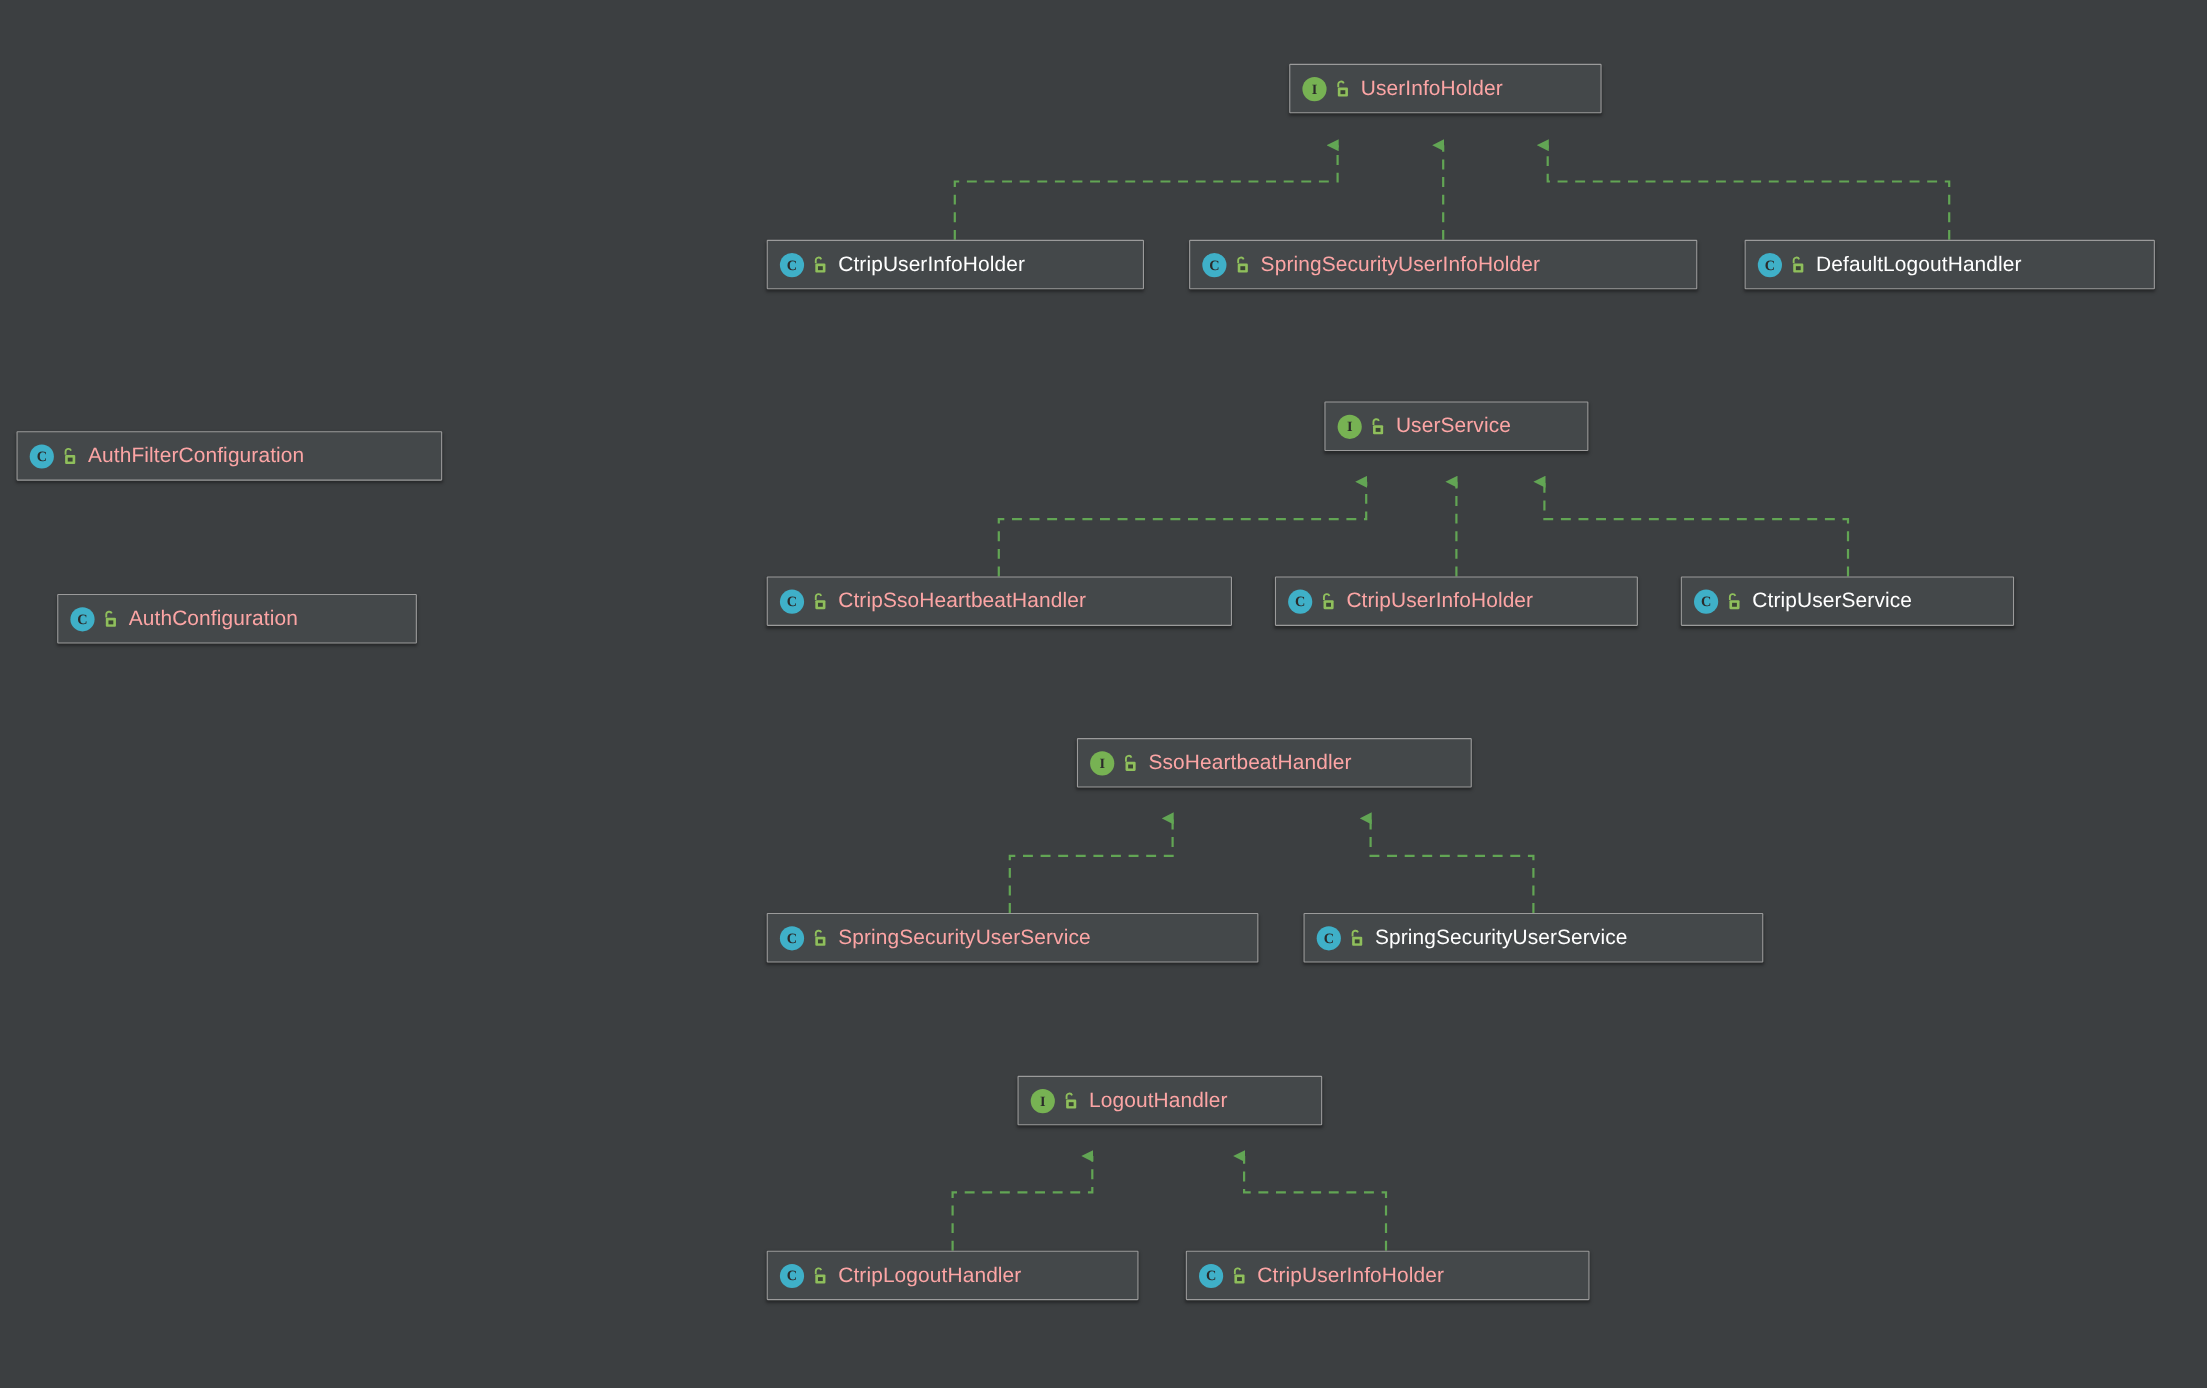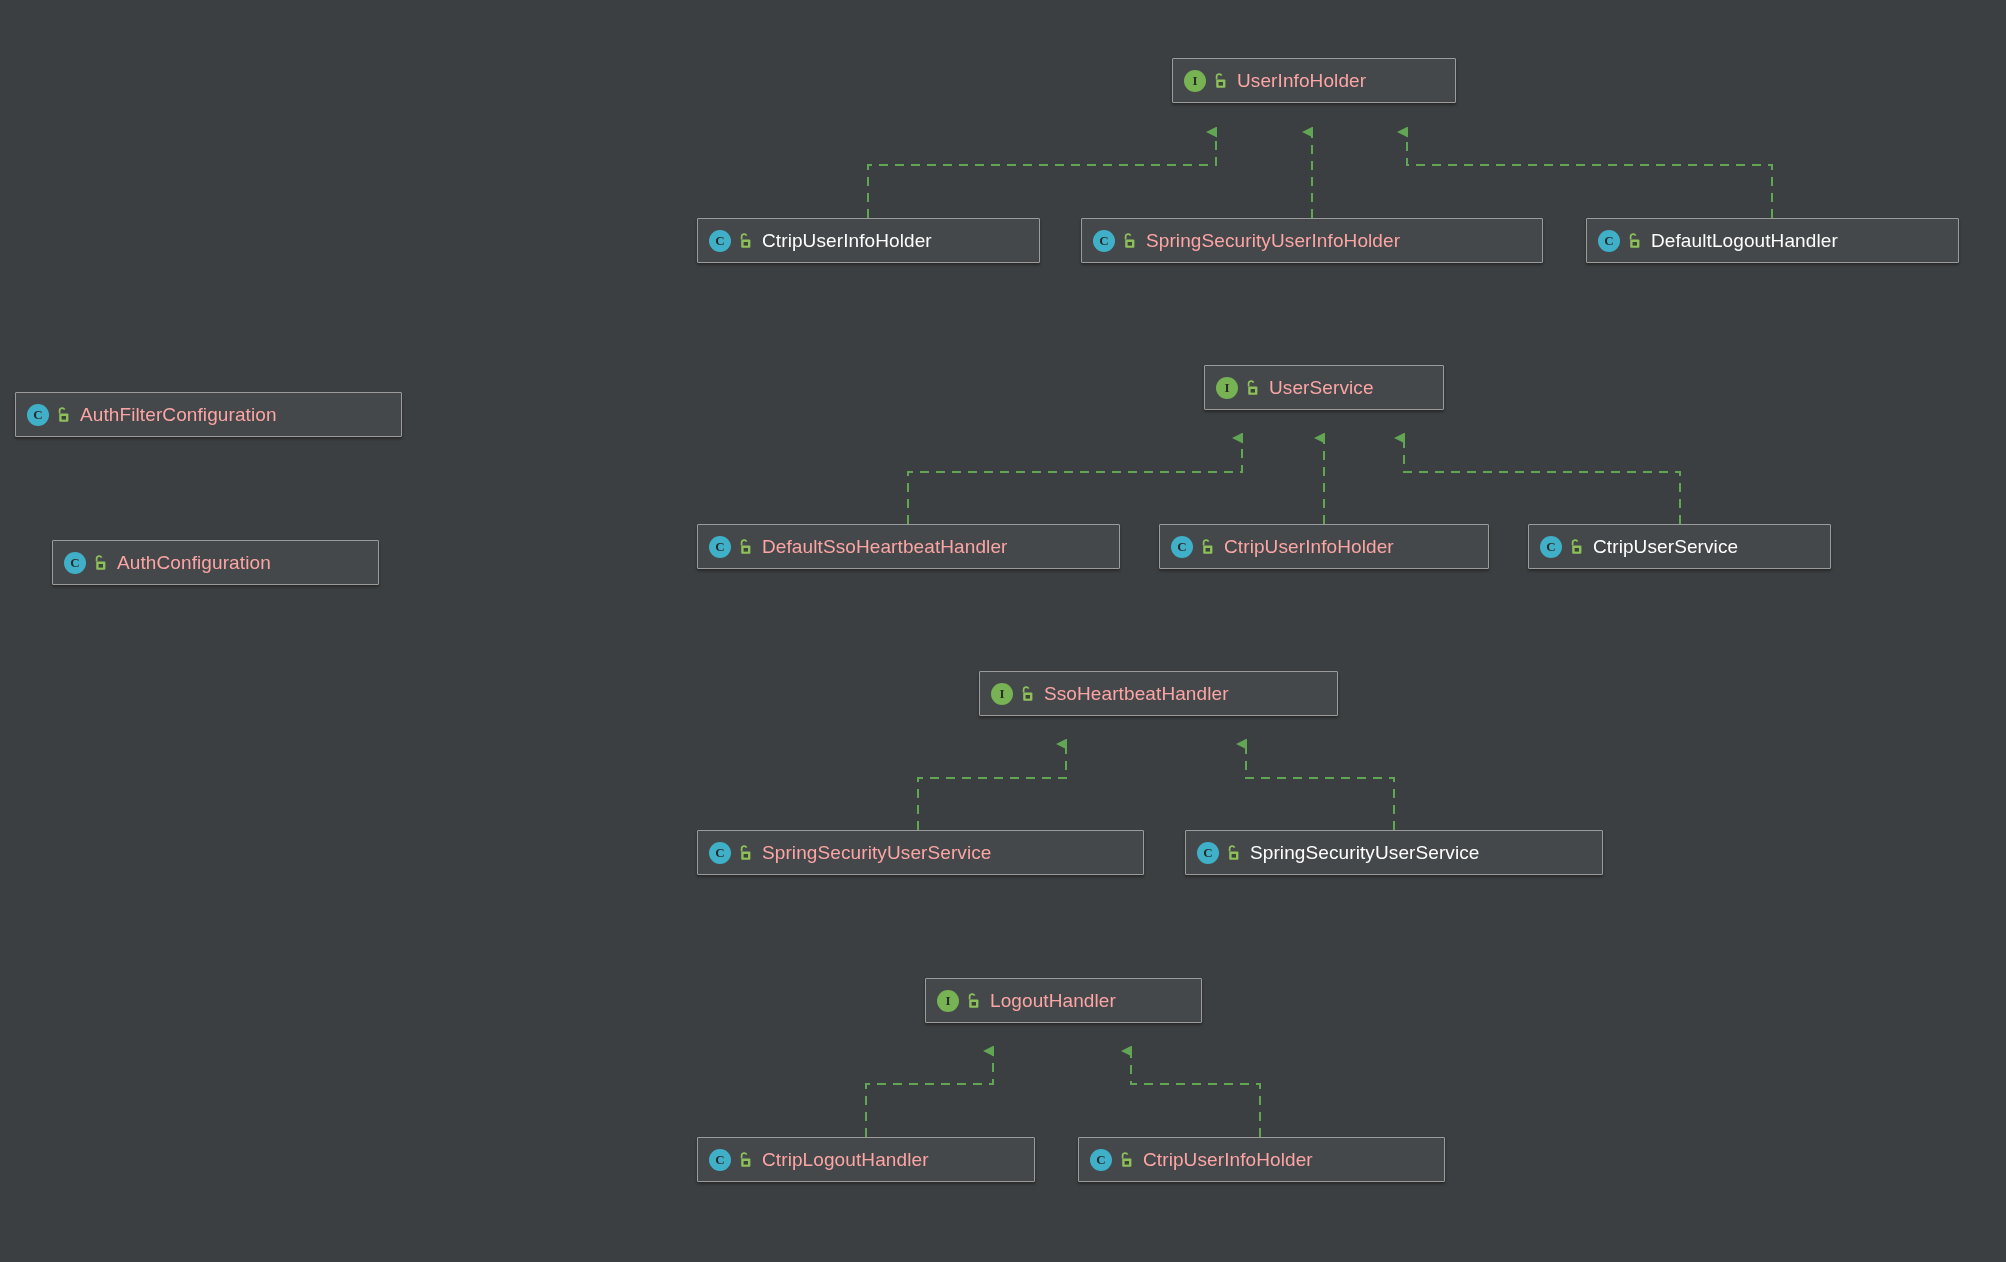--- a/index.html
+++ b/index.html
@@ -173,21 +173,21 @@
       </div>
       <div class="node" style="left: 697px; top: 524px; width: 423px;">
         <span class="node-icon icon-class">C</span>
         <span style="display: flex;">
           <svg class="lock-icon" viewBox="0 0 16 18">
             <path d="M4.6 7.4 V4.6 a2.6 2.6 0 0 1 5.0 -0.9" fill="none" stroke="#8fbf5c" stroke-width="1.7"></path>
             <rect x="4.2" y="7.6" width="9.2" height="8.2" rx="1" fill="#8fbf5c"></rect>
             <rect x="6.6" y="10.0" width="4.4" height="3.6" fill="#3a4434"></rect>
           </svg>
         </span>
-        <span class="node-label label-blue">DefaultSsoHeartbeatHandler</span>
+        <span class="node-label label-blue">CtripSsoHeartbeatHandler</span>
       </div>
       <div class="node" style="left: 1159px; top: 524px; width: 330px;">
         <span class="node-icon icon-class">C</span>
         <span style="display: flex;">
           <svg class="lock-icon" viewBox="0 0 16 18">
             <path d="M4.6 7.4 V4.6 a2.6 2.6 0 0 1 5.0 -0.9" fill="none" stroke="#8fbf5c" stroke-width="1.7"></path>
             <rect x="4.2" y="7.6" width="9.2" height="8.2" rx="1" fill="#8fbf5c"></rect>
             <rect x="6.6" y="10.0" width="4.4" height="3.6" fill="#3a4434"></rect>
           </svg>
         </span>

